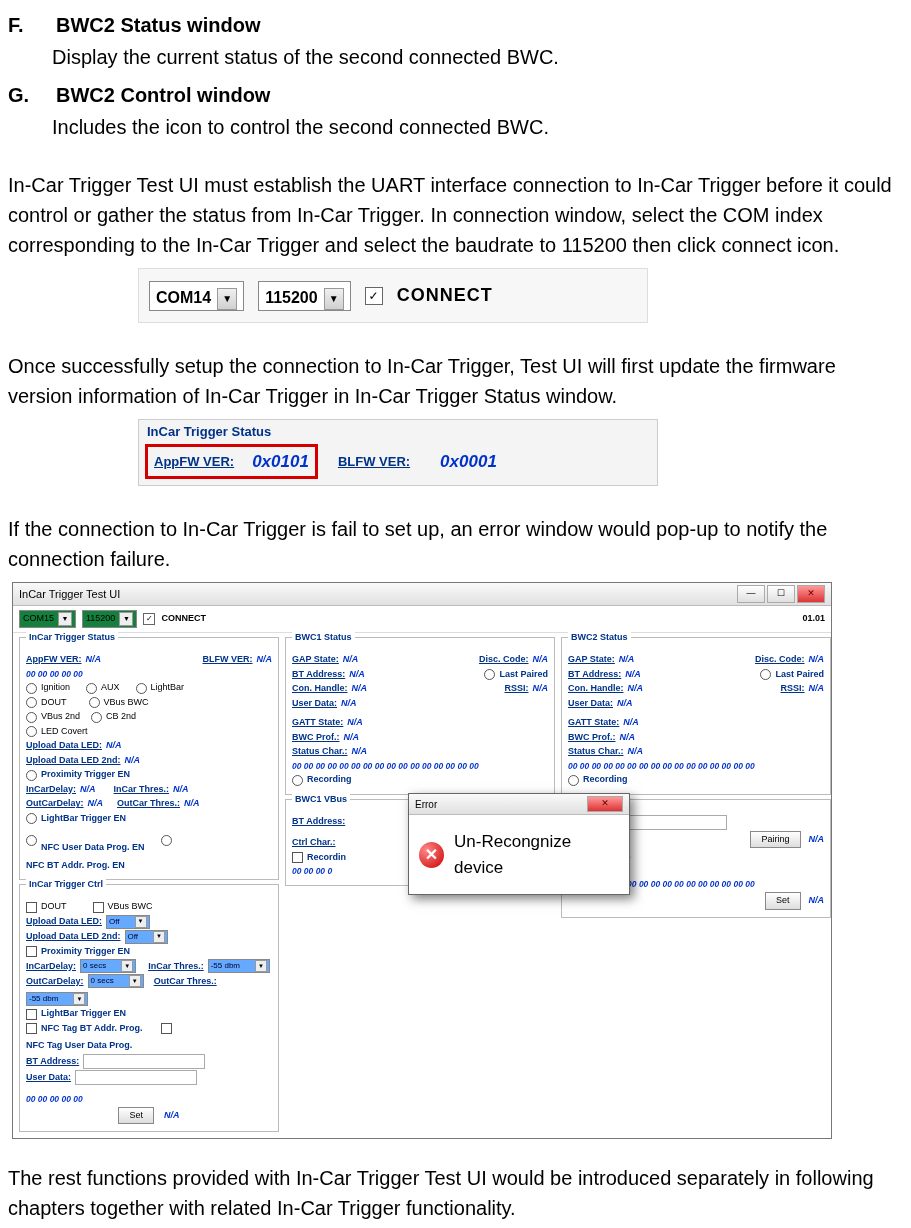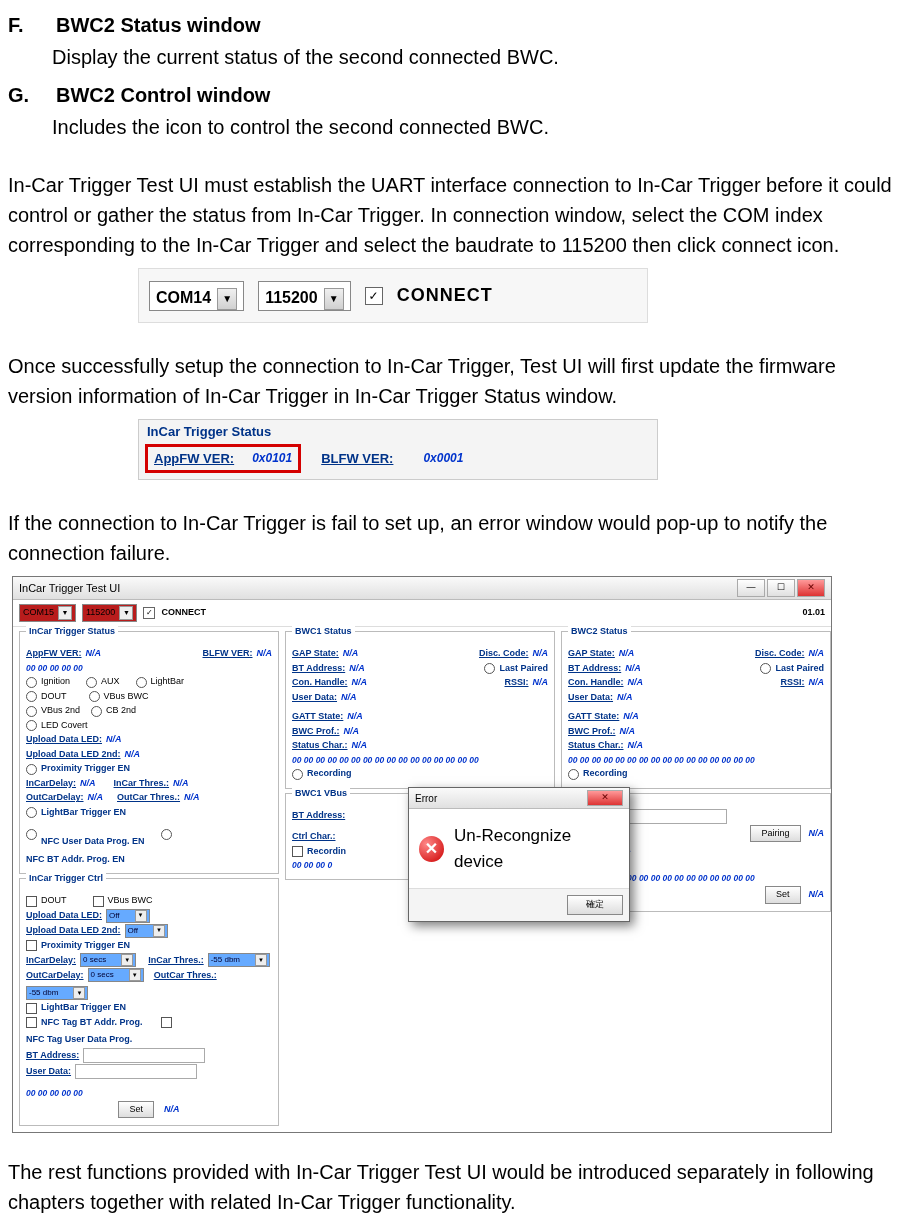--- a/index.html
+++ b/index.html
@@ -106,21 +106,21 @@
   }
   .fig2 .cellbox {
     border: 3px solid #d40000;
     padding: 2px 6px;
     display: flex;
     gap: 18px;
     align-items: center;
     flex: 0 0 auto;
   }
   .fig2 .lbl { font-size: 13px; font-weight: bold; color: #003388; text-decoration: underline; }
-  .fig2 .val { font-size: 12px; font-weight: bold; color: #0033cc; font-style: italic; }
+  .fig2 .val { font-size: 17px; font-weight: bold; color: #0033cc; font-style: italic; }
   
   .fig3 {
     width: 820px;
     margin: 4px 0 4px 4px;
     border: 1px solid #777;
     background: #fff;
     font-size: 9px;
     color: #000;
     position: relative;
     box-sizing: border-box;
@@ -142,21 +142,21 @@
     font-size:9px; display:flex; align-items:center; justify-content:center;
   }
   .winbtn.close { background: linear-gradient(#f99,#d33); color:#600; }
   .toolbar {
     display:flex; align-items:center; gap:6px; padding:4px 6px;
     border-bottom:1px solid #ddd;
     justify-content: space-between;
   }
   .toolbar-left { display:flex; align-items:center; gap:6px; }
   .small-dd {
-    border:1px solid #888; background:#b91c1c; padding:1px 3px; font-size:9px;
+    border:1px solid #888; background:#15803d; padding:1px 3px; font-size:9px;
     display:flex; align-items:center; gap:4px; height:14px;
   }
   .small-dd .ar { width:12px; height:12px; border:1px solid #999; background:#eee;
     font-size:7px; display:flex; align-items:center; justify-content:center; }
   .small-chk { width:10px; height:10px; border:1px solid #666; background:#fff;
     font-size:8px; display:flex; align-items:center; justify-content:center; }
   .panels {
     display: grid;
     grid-template-columns: 260px 270px 270px;
     gap: 6px;
@@ -618,19 +618,16 @@
 
   <div class="errdlg">
     <div class="etb">
       <span>Error</span>
       <div class="winbtn close" style="width:34px; height:14px;">✕</div>
     </div>
     <div class="errbody">
       <div class="erricon">✕</div>
       <span style="font-size:17px;">Un-Recongnize device</span>
     </div>
-    <div class="errfoot">
-      <div class="btn" style="padding:2px 18px;">確定</div>
-    </div>
   </div>
 </div>
 
 <div class="para2" style="margin-top:24px;">The rest functions provided with In-Car Trigger Test UI would be introduced separately in following chapters together with related In-Car Trigger functionality.</div>
 
 </body></html>

